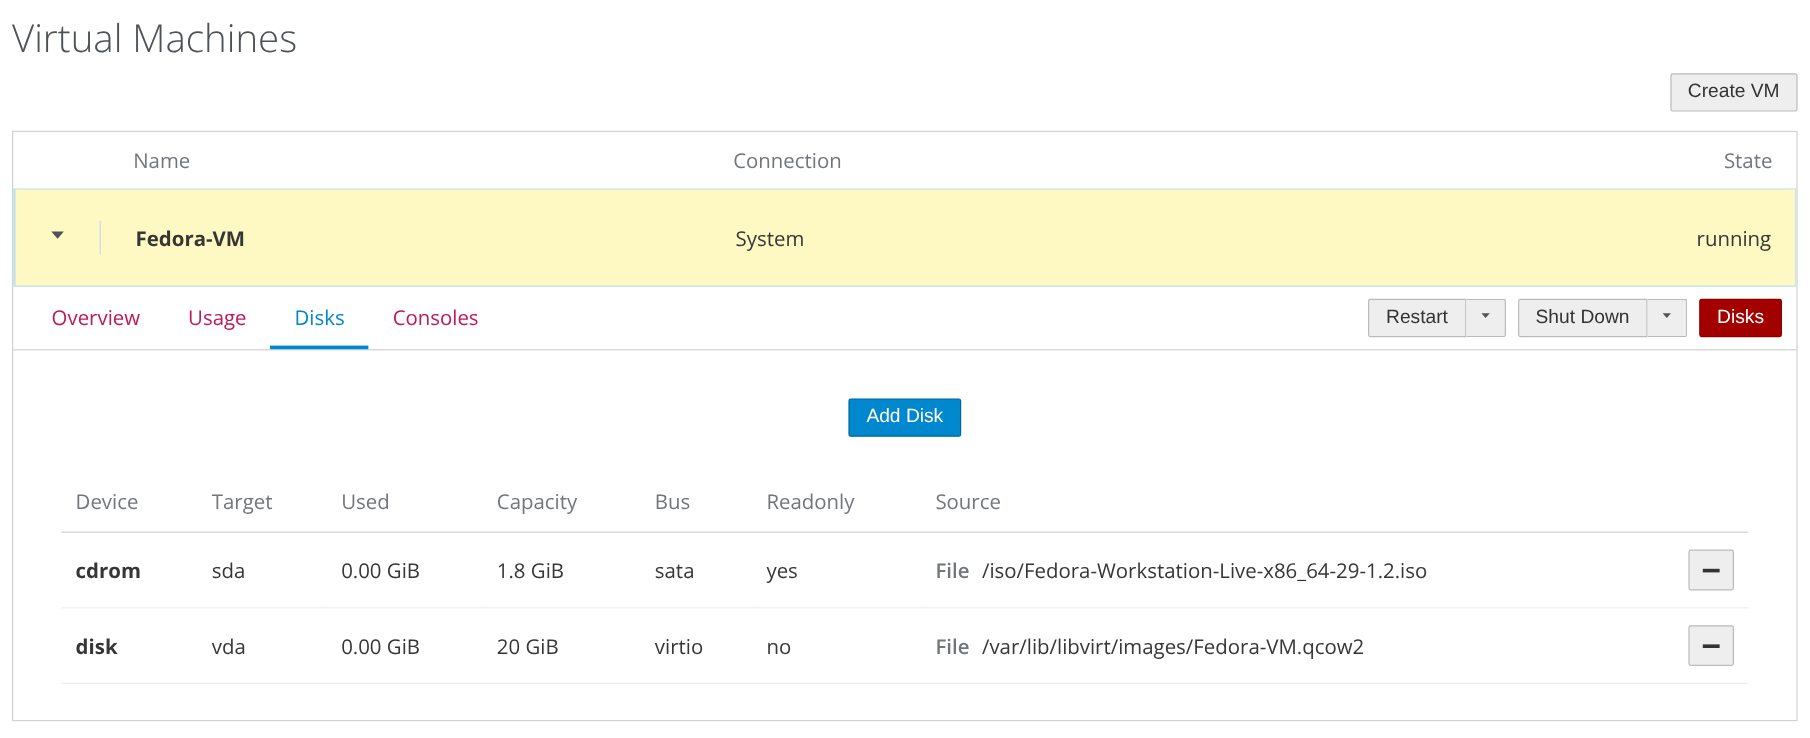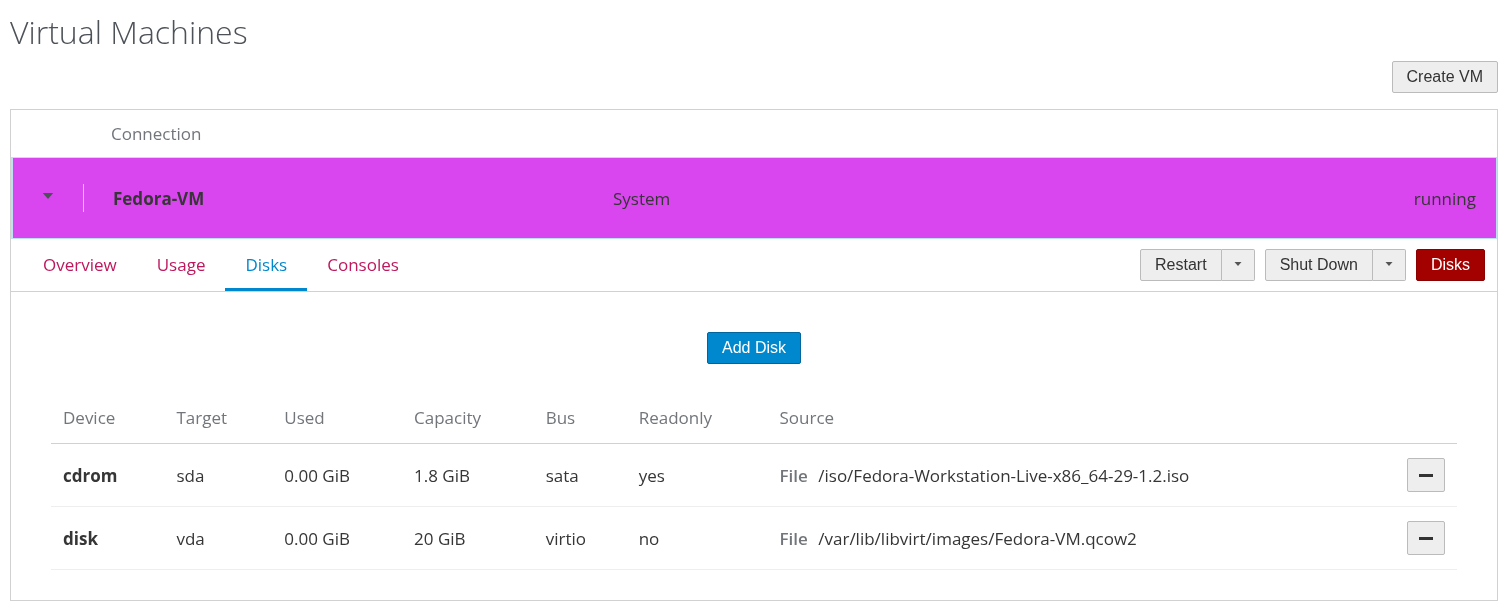--- a/index.html
+++ b/index.html
@@ -52,21 +52,21 @@
     padding: 12px 20px;
     font-size: 17px;
     color: #72767b;
   }
   .vm-header-row .state-col { text-align: right; }
   .vm-row {
     display: grid;
     grid-template-columns: 80px 500px 1fr 200px;
     align-items: center;
     padding: 26px 20px;
-    background: #d946ef;
+    background: #fef9c3;
     border: 1px solid #bee1f4;
     border-left-width: 2px;
   }
   .vm-row .expand {
     display: flex;
     align-items: center;
     justify-content: flex-start;
     padding-left: 6px;
   }
   .vm-row .expand svg { width: 18px; height: 18px; fill: #4d5258; }
@@ -164,21 +164,23 @@
 <h1 class="page-title">Virtual Machines</h1>
 
 <div class="top-actions">
   <button class="btn">Create VM</button>
 </div>
 
 <div class="vm-listing">
 
   <div class="vm-header-row">
     <div></div>
+    <div>Name</div>
     <div>Connection</div>
+    <div class="state-col">State</div>
   </div>
 
   <div class="vm-row">
     <div class="expand">
       <span>
         <svg viewBox="0 0 24 24">
             <path d="M5 8l7 8 7-8z"></path>
           </svg>
       </span>
     </div>

